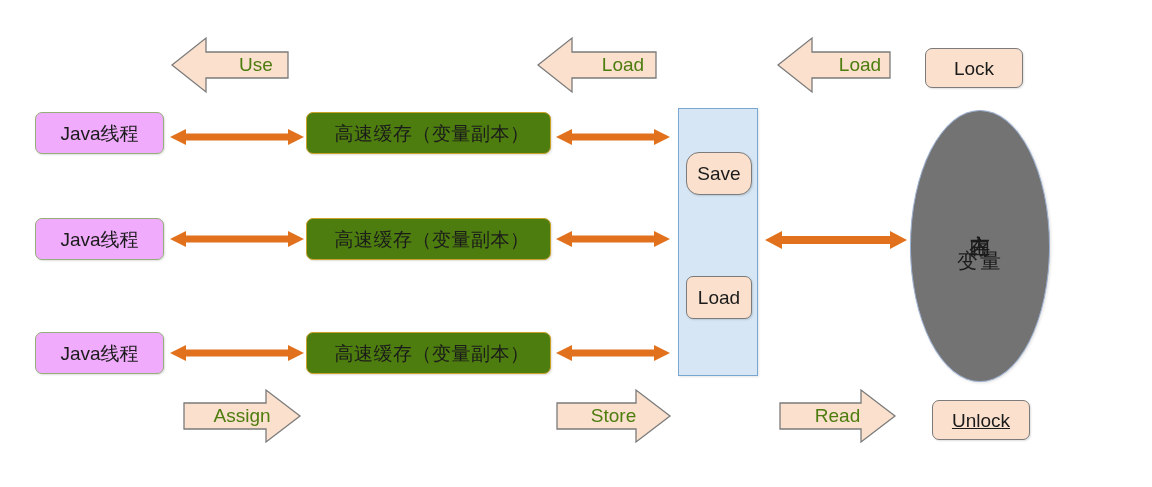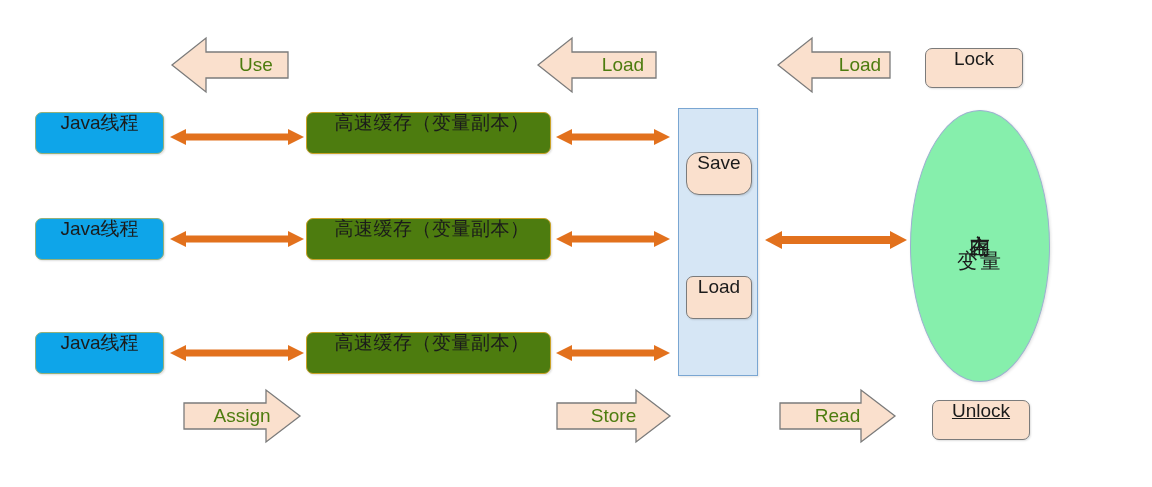--- a/index.html
+++ b/index.html
@@ -6,26 +6,26 @@
   body{
     width:1152px;height:487px;background:#ffffff;
     font-family:"Liberation Sans","DejaVu Sans",sans-serif;
     overflow:hidden;position:relative;
   }
   #stage{position:absolute;left:0;top:0;width:1152px;height:487px;}
   .abs{position:absolute;box-sizing:border-box;}
 
   
   .node{
-    display:flex;justify-content:center;
+    display:flex;align-items:center;justify-content:center;
     border-radius:7px;font-size:19px;color:#1b1b1b;line-height:1;
     white-space:nowrap;
   }
   .node-thread{
-    background:#0ea5e9;border:1.3px solid #94b07a;
+    background:#f0abfc;border:1.3px solid #94b07a;
     box-shadow:1px 1px 2px rgba(0,0,0,.13);
   }
   .node-cache{
     background:#4d7c0f;border:1.3px solid #c9a227;
     box-shadow:1px 1px 2px rgba(0,0,0,.13);
     font-size:19px;letter-spacing:.5px;padding-left:7px;
   }
   .node-peach{
     background:#fae0cd;border:1.3px solid #7b7b7b;
     box-shadow:1px 1px 2px rgba(0,0,0,.13);
@@ -33,21 +33,21 @@
   }
 
   
   .blue-col{
     background:#d6e6f5;border:1.3px solid #7aa6d2;
     box-shadow:1px 1px 2px rgba(0,0,0,.10);
   }
 
   
   .ellipse{
-    background:#86efac;border:1.2px solid #9bb0d0;
+    background:#737373;border:1.2px solid #9bb0d0;
     border-radius:50%;
     box-shadow:1px 1px 3px rgba(0,0,0,.12);
     text-align:center;
   }
   .ell-inner{
     position:absolute;left:0;right:0;top:0;bottom:0;
     display:flex;flex-direction:column;align-items:center;
     justify-content:center;
   }
   .ell-vert{

